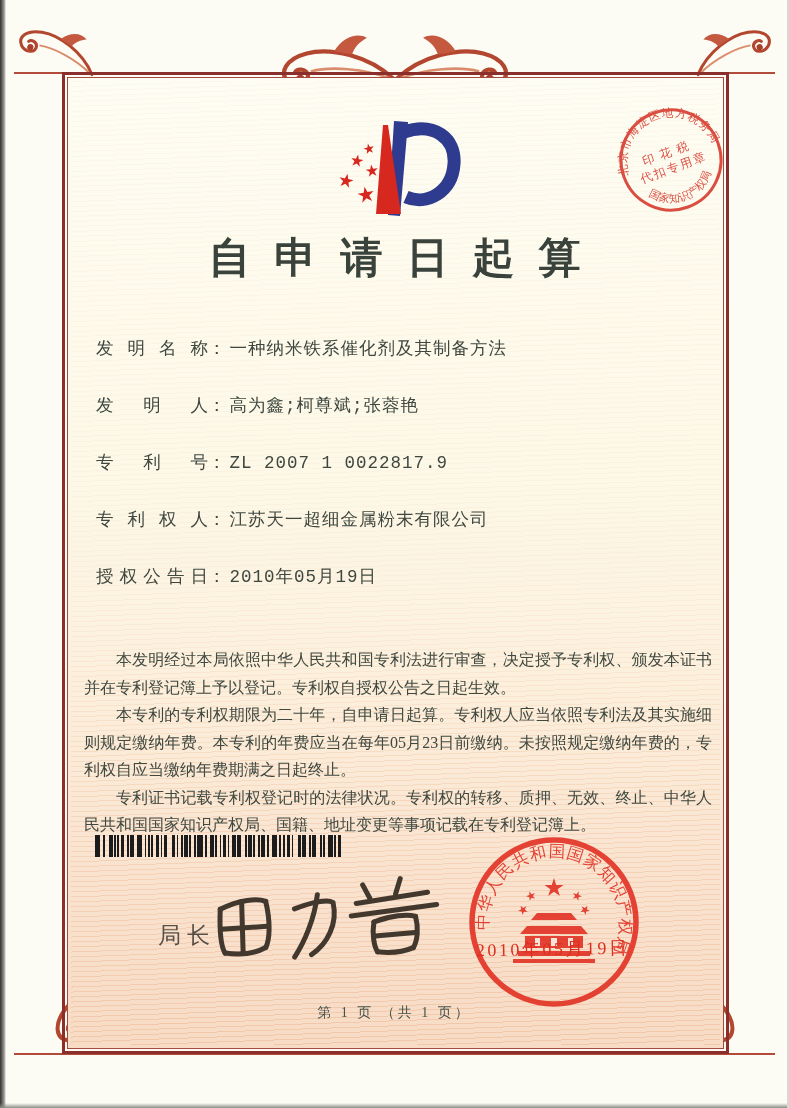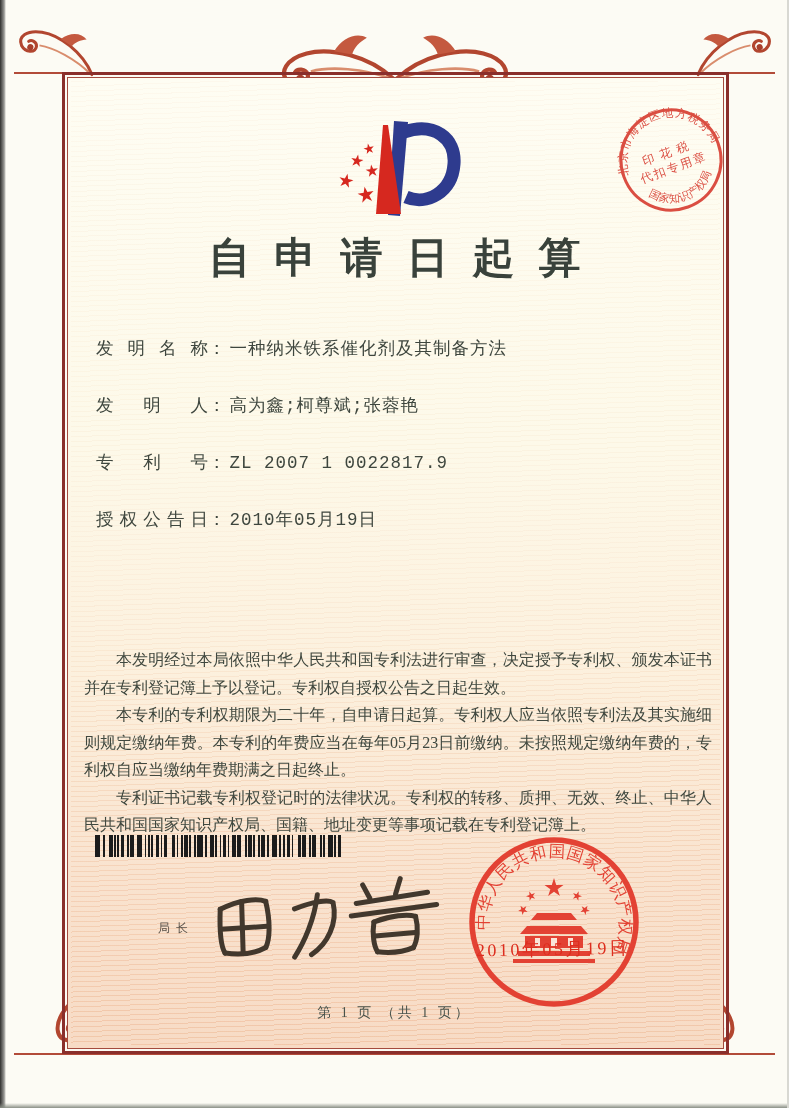--- a/index.html
+++ b/index.html
@@ -46,21 +46,21 @@
   .f-colon{display:inline-block;margin-right:4px;}
   .f-value{letter-spacing:1px;font-family:Liberation Mono, monospace;}
 
   .paras{position:absolute;left:84px;top:646px;width:628px;font-size:16px;
     line-height:27.5px;text-align:justify;color:#40483f;}
   .paras p{margin:0;text-indent:2em;}
 
   .barcode{position:absolute;left:95px;top:835px;width:246px;height:22px;overflow:hidden;white-space:nowrap;font-size:0;}
   .barcode i{display:inline-block;height:100%;background:#1c1c1c;}
 
-  .sig-role{position:absolute;left:158px;top:920px;font-size:12px;letter-spacing:6px;color:#575048;}
+  .sig-role{position:absolute;left:158px;top:920px;font-size:23px;letter-spacing:6px;color:#575048;}
   .sig-svg{position:absolute;left:208px;top:872px;width:240px;height:106px;}
   .sig-hidden{position:absolute;left:260px;top:900px;opacity:0;font-size:10px;}
 
   .seal-svg{position:absolute;left:463px;top:830px;width:182px;height:186px;opacity:.95;}
   .seal-date{position:absolute;left:476px;top:937px;font-size:18px;letter-spacing:2.5px;
     color:#dd2e1f;transform:rotate(-1deg);white-space:nowrap;}
 
   .tax-stamp{position:absolute;left:603px;top:92px;width:136px;height:136px;opacity:.92;}
 
   .footer{position:absolute;left:0;right:0;top:1004px;text-align:center;
@@ -151,20 +151,23 @@
 
   <div class="fields">
     <div class="field-row">
       <span class="f-label">发明名称</span><span class="f-colon">：</span><span class="f-value">一种纳米铁系催化剂及其制备方法</span>
     </div>
     <div class="field-row">
       <span class="f-label">发明人</span><span class="f-colon">：</span><span class="f-value">高为鑫;柯尊斌;张蓉艳</span>
     </div>
     <div class="field-row">
       <span class="f-label">专利号</span><span class="f-colon">：</span><span class="f-value">ZL 2007 1 0022817.9</span>
+    </div>
+    <div class="field-row">
+      <span class="f-label">专利权人</span><span class="f-colon">：</span><span class="f-value">江苏天一超细金属粉末有限公司</span>
     </div>
     <div class="field-row">
       <span class="f-label">授权公告日</span><span class="f-colon">：</span><span class="f-value">2010年05月19日</span>
     </div>
   </div>
 
   <div class="paras">
     <p>本发明经过本局依照中华人民共和国专利法进行审查，决定授予专利权、颁发本证书并在专利登记簿上予以登记。专利权自授权公告之日起生效。</p>
     <p>本专利的专利权期限为二十年，自申请日起算。专利权人应当依照专利法及其实施细则规定缴纳年费。本专利的年费应当在每年05月23日前缴纳。未按照规定缴纳年费的，专利权自应当缴纳年费期满之日起终止。</p>
     <p>专利证书记载专利权登记时的法律状况。专利权的转移、质押、无效、终止、中华人民共和国国家知识产权局、国籍、地址变更等事项记载在专利登记簿上。</p>

